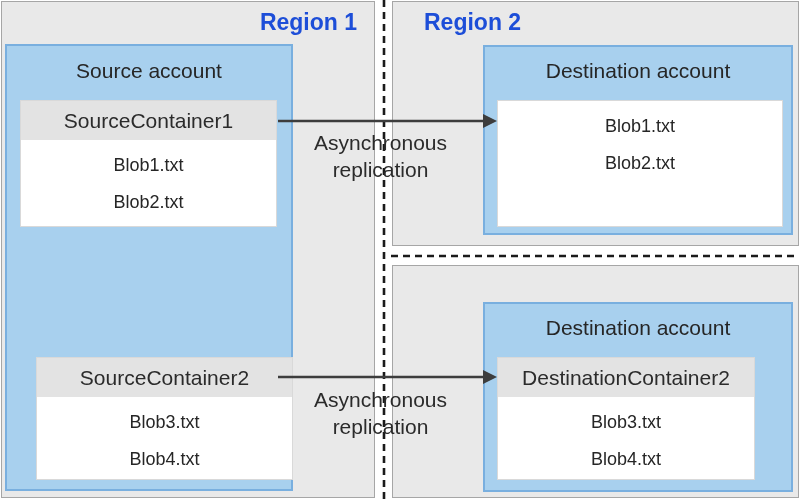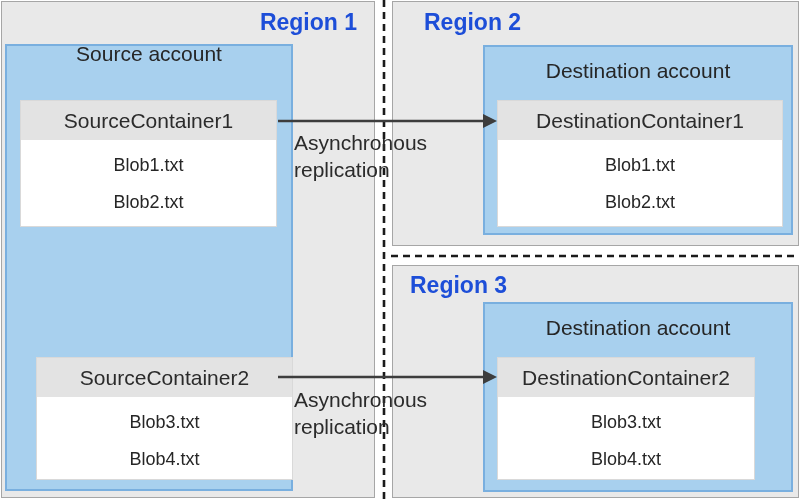--- a/index.html
+++ b/index.html
@@ -51,21 +51,21 @@
   #dst-account3 { left: 483px; top: 302px; width: 310px; height: 190px; }
 
   .account-title {
     position: absolute;
     font-size: 21px;
     line-height: 24px;
     text-align: center;
     color: #262626;
     z-index: 3;
   }
-  #src-account-title  { left: 5px;   top: 42px;  width: 288px; }
+  #src-account-title  { left: 5px;   top: 59px;  width: 288px; }
   #dst-account2-title { left: 483px; top: 59px;  width: 310px; }
   #dst-account3-title { left: 483px; top: 316px; width: 310px; }
 
   .container-box {
     position: absolute;
     background: #ffffff;
     border: 1px solid #d9d9d9;
     box-sizing: border-box;
     z-index: 4;
   }
@@ -108,41 +108,40 @@
   .arrow-line {
     stroke: #3d3d3d;
     stroke-width: 2.4;
     fill: none;
   }
   .arrow-head { fill: #3d3d3d; }
 
   .arrow-label {
     position: absolute;
     width: 173px;
-    text-align: left;
+    text-align: center;
     font-size: 21px;
     line-height: 27px;
     color: #2b2b2b;
     z-index: 6;
   }
   #arrow-label-1 { left: 294px; top: 129px; }
   #arrow-label-2 { left: 294px; top: 386px; }
 </style>
 </head>
 <body>
 
 <div class="stage">
 
   <div class="region" id="region1"></div>
   <div class="region" id="region2"></div>
   <div class="region" id="region3"></div>
 
   <div class="region-title" id="region1-title">Region 1</div>
   <div class="region-title" id="region2-title">Region 2</div>
-  <div class="region-title" id="region3-title">Region 3</div>
 
   <div class="account" id="src-account"></div>
   <div class="account" id="dst-account2"></div>
   <div class="account" id="dst-account3"></div>
 
   <div class="account-title" id="src-account-title">Source account</div>
   <div class="account-title" id="dst-account2-title">Destination account</div>
   <div class="account-title" id="dst-account3-title">Destination account</div>
 
   <div class="container-box" id="src-container1">
@@ -159,23 +158,20 @@
     <div class="container-header">
       <span>SourceContainer2</span>
     </div>
     <div class="blob-list">
       <div class="blob-line">Blob3.txt</div>
       <div class="blob-line">Blob4.txt</div>
     </div>
   </div>
 
   <div class="container-box" id="dst-container1">
-    <div class="container-header">
-      <span>DestinationContainer1</span>
-    </div>
     <div class="blob-list">
       <div class="blob-line">Blob1.txt</div>
       <div class="blob-line">Blob2.txt</div>
     </div>
   </div>
 
   <div class="container-box" id="dst-container2">
     <div class="container-header">
       <span>DestinationContainer2</span>
     </div>

